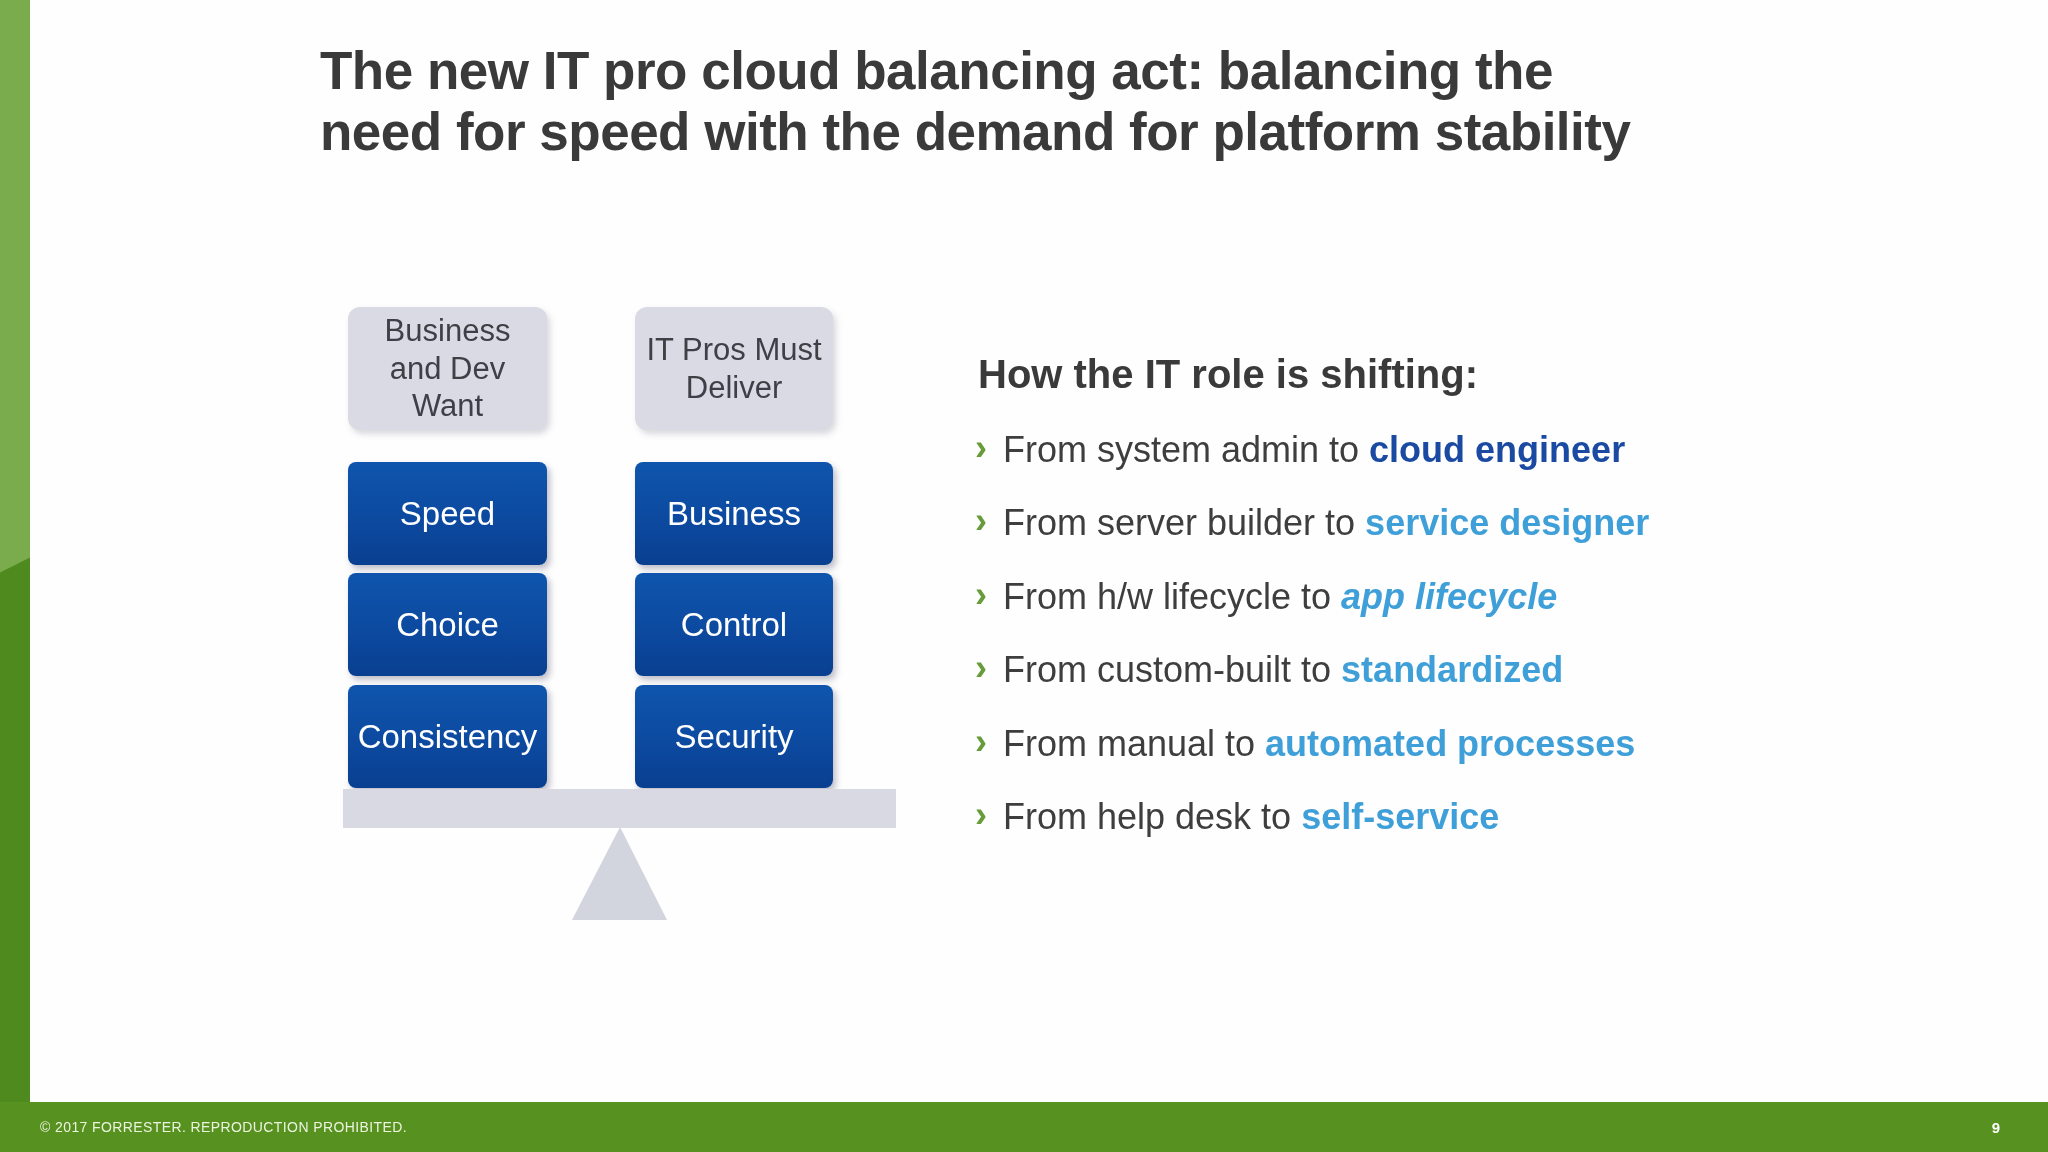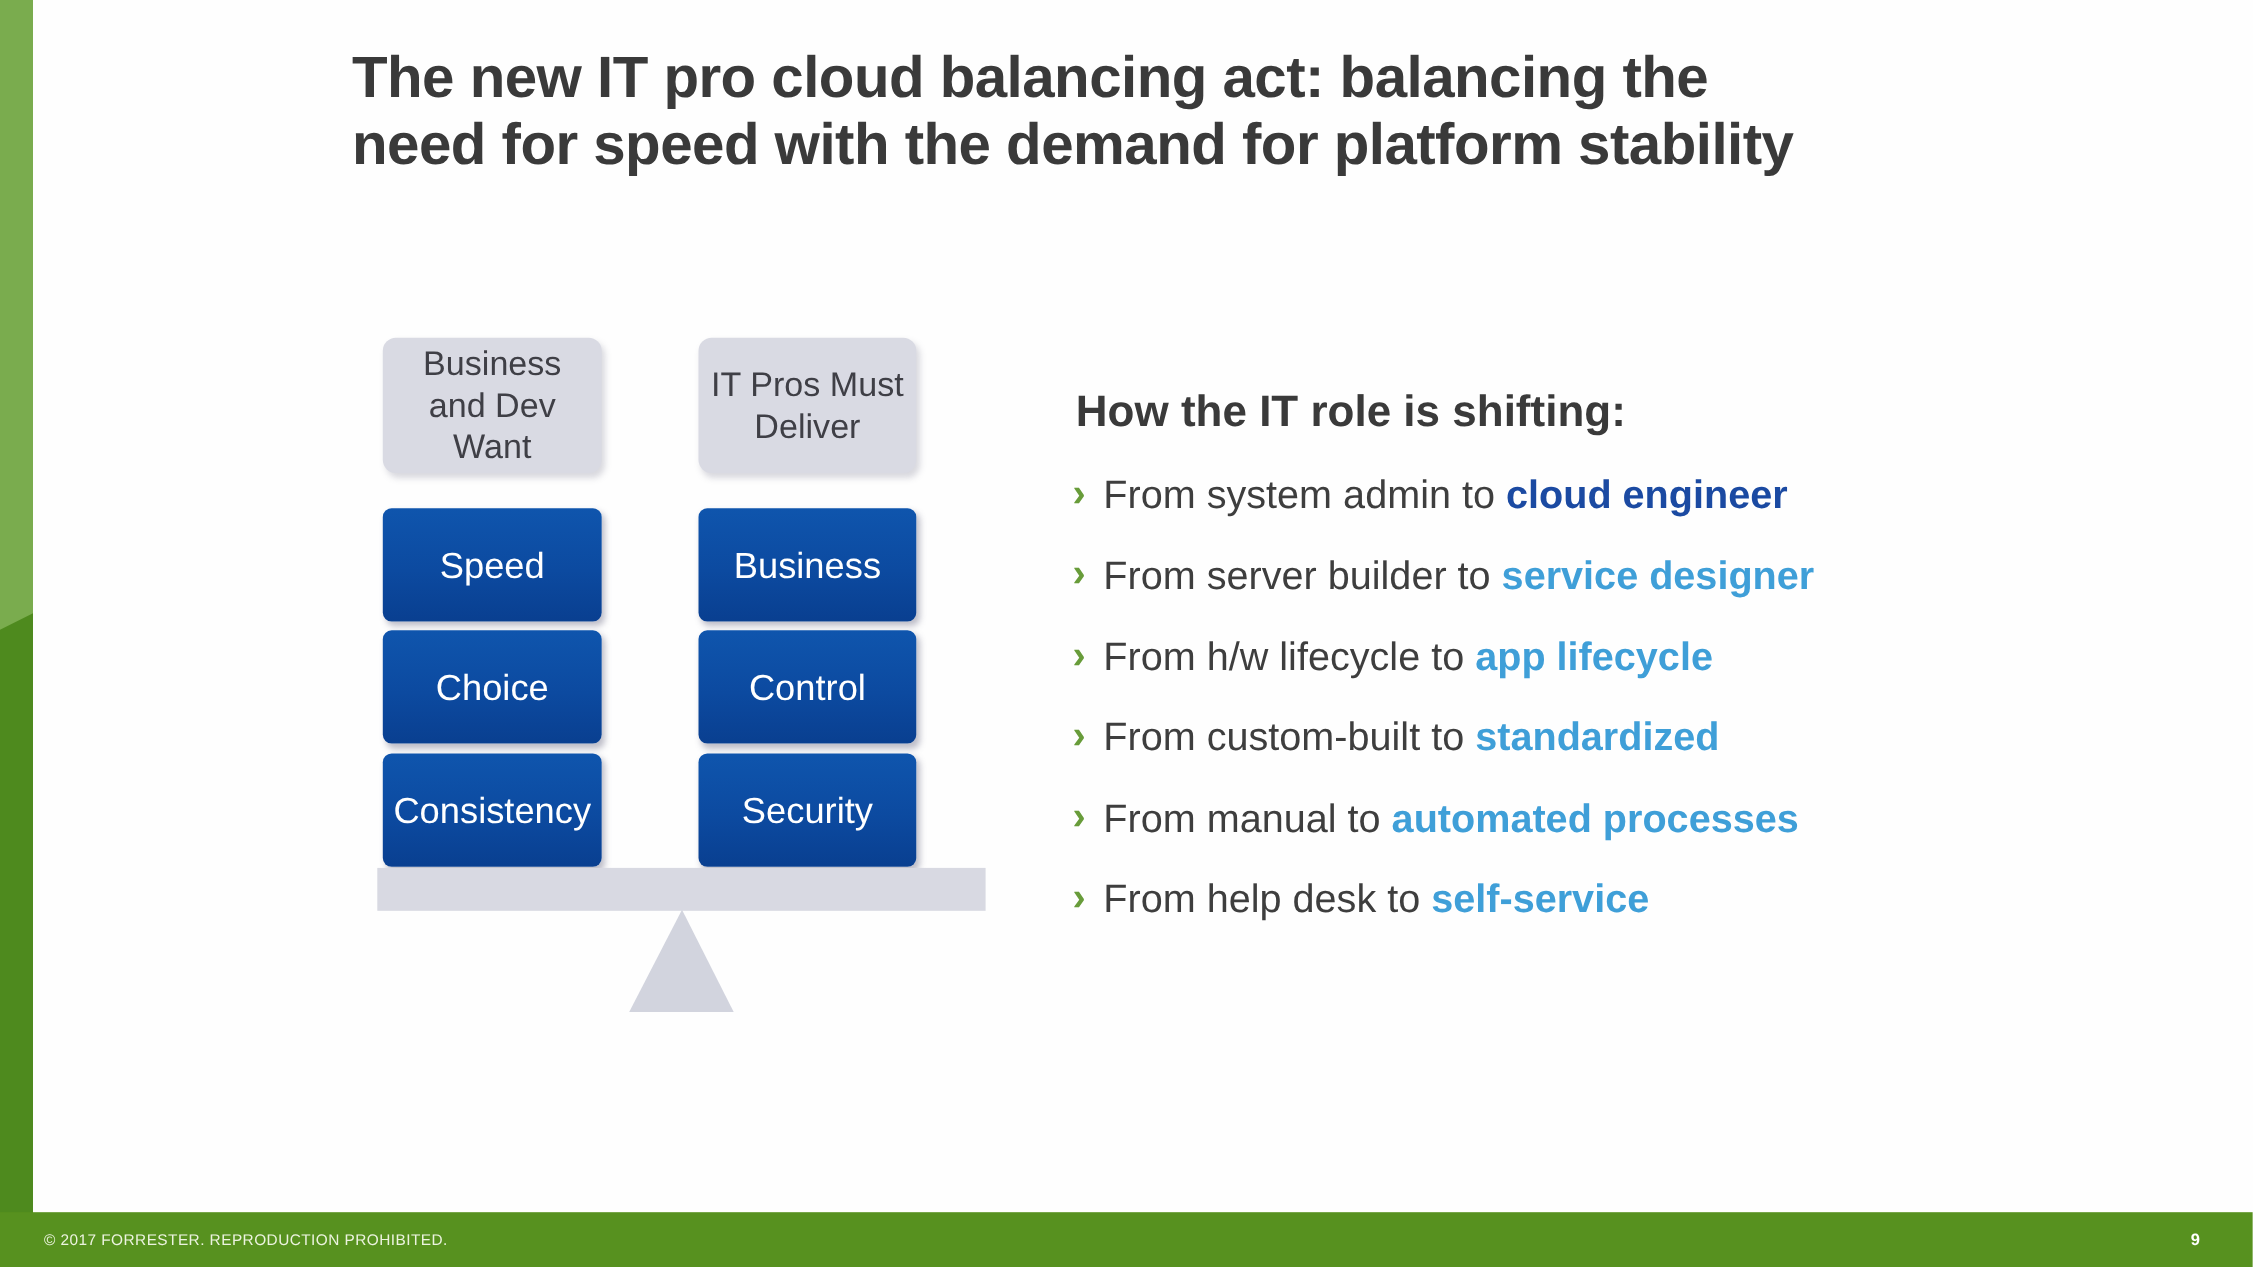--- a/index.html
+++ b/index.html
@@ -183,21 +183,21 @@
     <li>
       <span class="chev" style="color: rgb(104, 156, 58);">›</span>
       <span class="btext"><span>From system admin to </span><b style="color: rgb(27, 74, 162);">cloud engineer</b></span>
     </li>
     <li>
       <span class="chev" style="color: rgb(104, 156, 58);">›</span>
       <span class="btext"><span>From server builder to </span><b style="color: rgb(63, 159, 216);">service designer</b></span>
     </li>
     <li>
       <span class="chev" style="color: rgb(104, 156, 58);">›</span>
-      <span class="btext"><span>From h/w lifecycle to </span><b style="color: rgb(63, 159, 216);">app lifecycle</b></span>
+      <span class="btext"><span>From h/w lifecycle to </span><b style="color: rgb(63, 159, 216); font-style: italic;">app lifecycle</b></span>
     </li>
     <li>
       <span class="chev" style="color: rgb(104, 156, 58);">›</span>
       <span class="btext"><span>From custom-built to </span><b style="color: rgb(63, 159, 216);">standardized</b></span>
     </li>
     <li>
       <span class="chev" style="color: rgb(104, 156, 58);">›</span>
       <span class="btext"><span>From manual to </span><b style="color: rgb(63, 159, 216);">automated processes</b></span>
     </li>
     <li>

